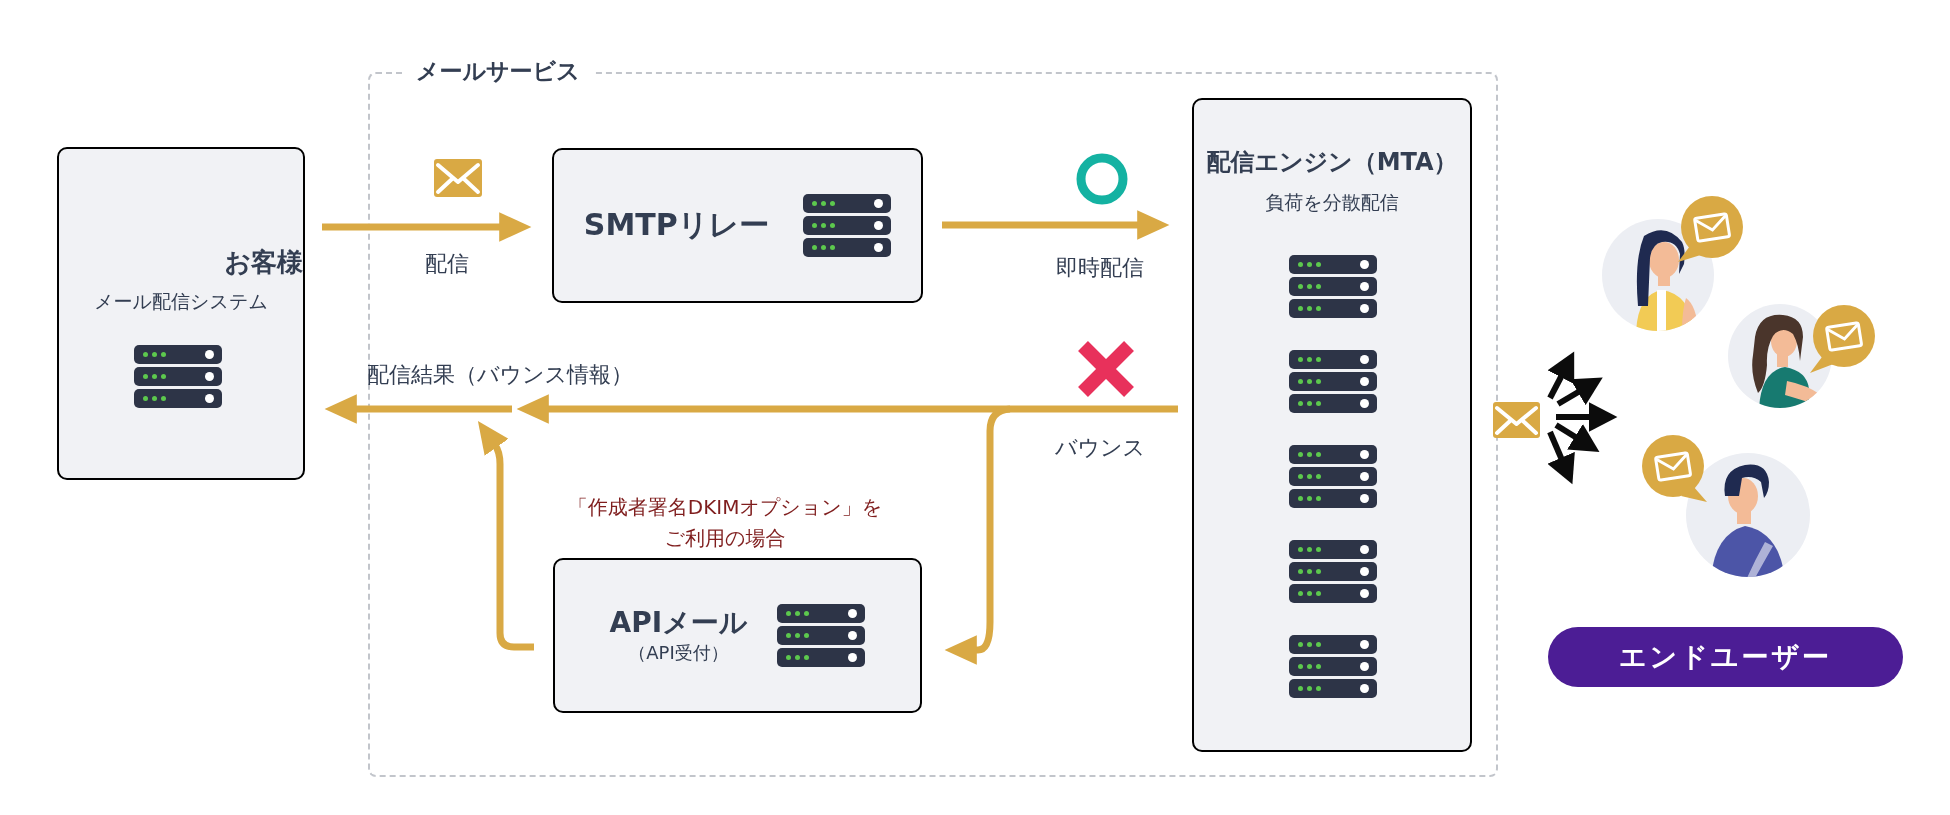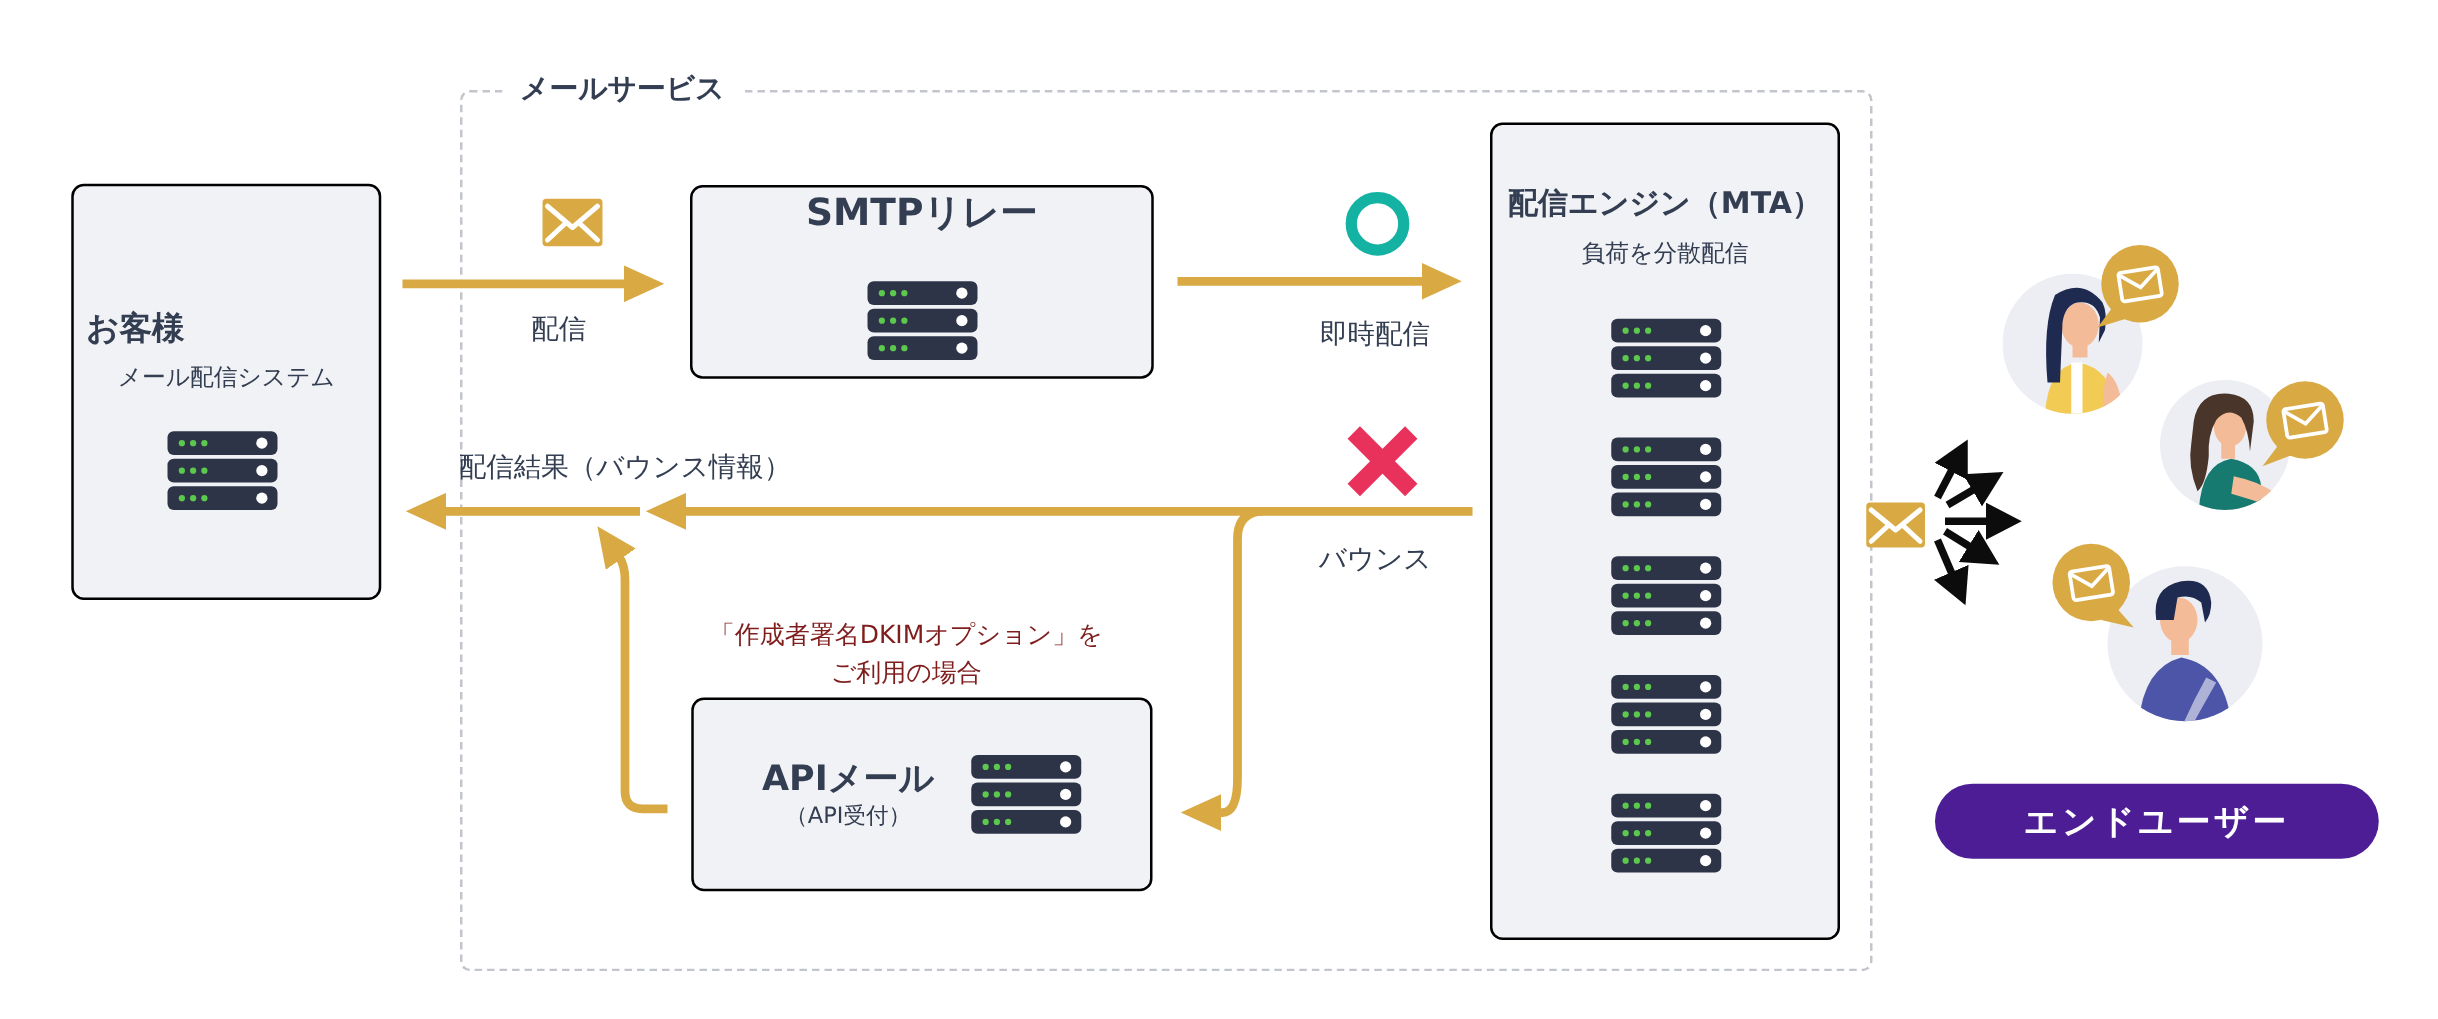--- a/index.html
+++ b/index.html
@@ -5,28 +5,28 @@
   html,body{margin:0;padding:0;background:#ffffff;}
   body{font-family:"DejaVu Sans","Liberation Sans",sans-serif;color:#333e52;}
   .canvas{position:relative;width:1950px;height:815px;background:#fff;overflow:hidden;}
 
   
   .panel{position:absolute;background:#f1f2f5;border:2px solid #000000;border-radius:10px;box-sizing:border-box;}
   .dashed-area{position:absolute;left:368px;top:72px;width:1130px;height:705px;border:2px dashed #c2c5cb;border-radius:8px;box-sizing:border-box;}
   .area-label{position:absolute;left:402px;top:56px;background:#ffffff;padding:0 14px;font-size:23px;font-weight:600;line-height:30px;color:#333e52;}
 
   .customer-box{left:57px;top:147px;width:248px;height:333px;}
-  .smtp-box{left:552px;top:148px;width:371px;height:155px;display:flex;align-items:center;justify-content:flex-start;gap:34px;flex-direction:column;}
+  .smtp-box{left:552px;top:148px;width:371px;height:155px;display:flex;align-items:center;justify-content:center;gap:34px;}
   .mta-box{left:1192px;top:98px;width:280px;height:654px;}
   .api-box{left:553px;top:558px;width:369px;height:155px;display:flex;align-items:center;justify-content:center;gap:30px;}
 
   .box-title{font-weight:700;color:#333e52;}
   .box-sub{color:#333e52;}
 
-  .customer-box .box-title{position:absolute;left:10px;width:100%;top:96px;text-align:left;font-size:26px;}
+  .customer-box .box-title{position:absolute;left:0;width:100%;top:96px;text-align:right;font-size:26px;}
   .customer-box .box-sub{position:absolute;left:0;width:100%;top:140px;text-align:center;font-size:19px;}
   .customer-box .stack{position:absolute;left:75px;top:196px;}
 
   .smtp-box .box-title{font-size:30px;}
   .api-title-wrap{text-align:center;}
   .api-box .box-title{font-size:28px;line-height:34px;}
   .api-box .box-sub{font-size:18px;line-height:26px;}
 
   .mta-box .box-title{position:absolute;left:0;width:100%;top:46px;text-align:center;font-size:24px;}
   .mta-box .box-sub{position:absolute;left:0;width:100%;top:90px;text-align:center;font-size:19px;}

